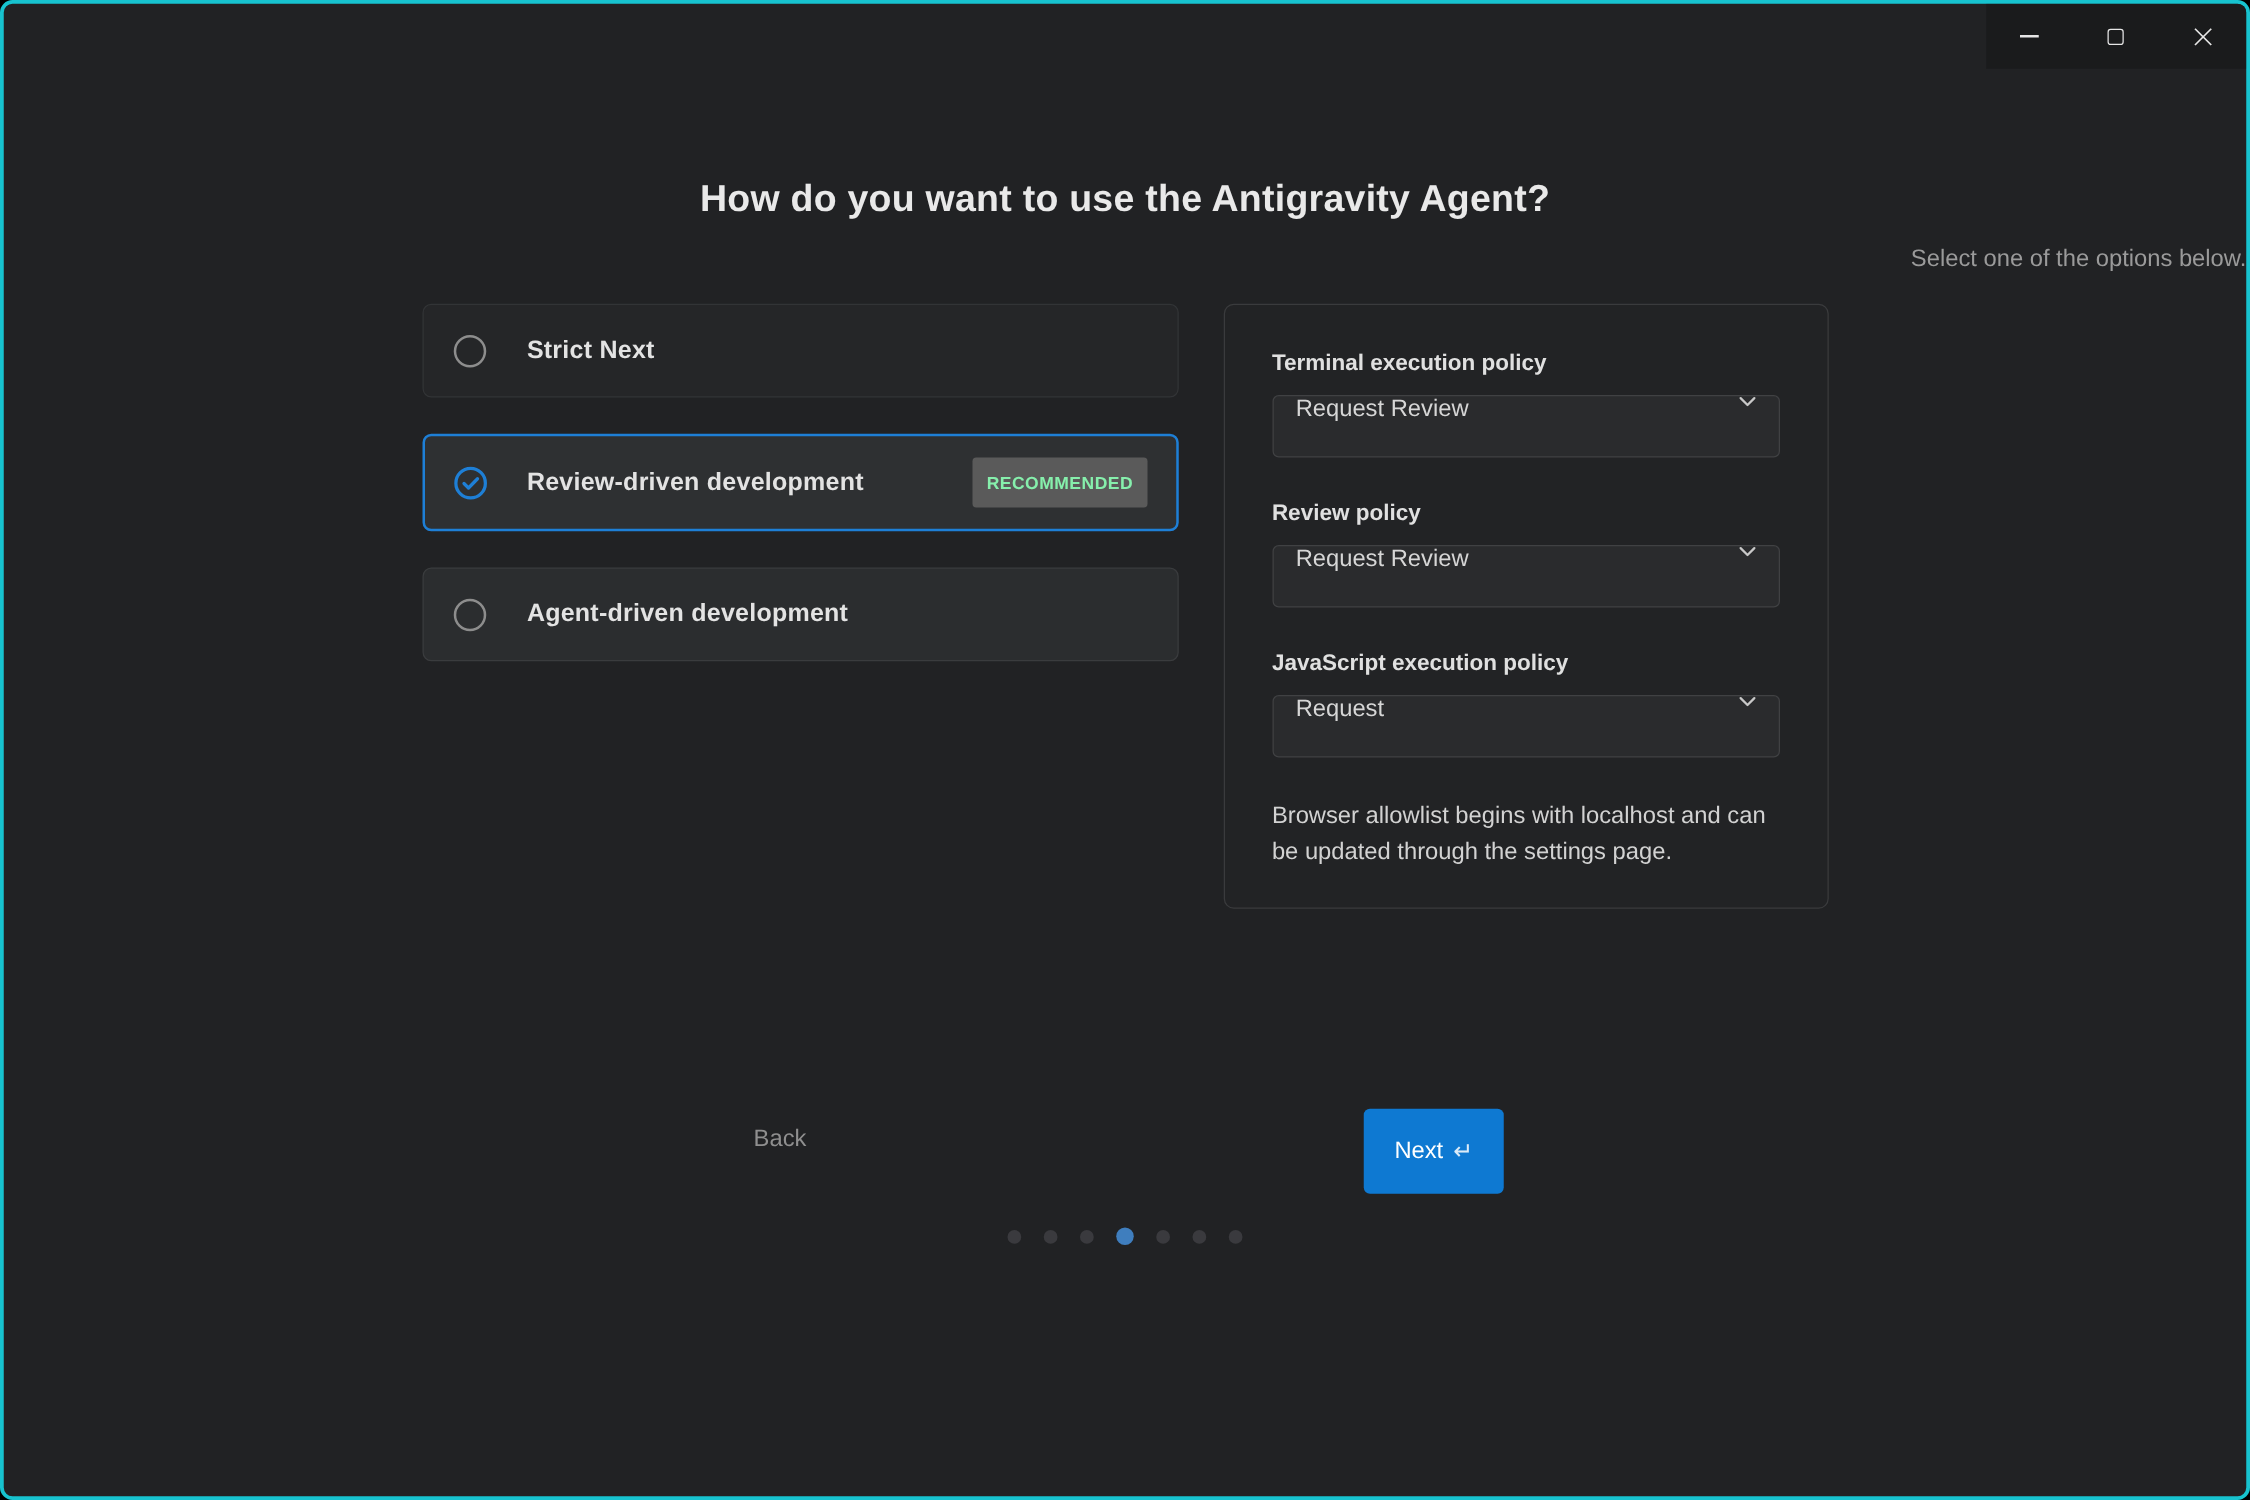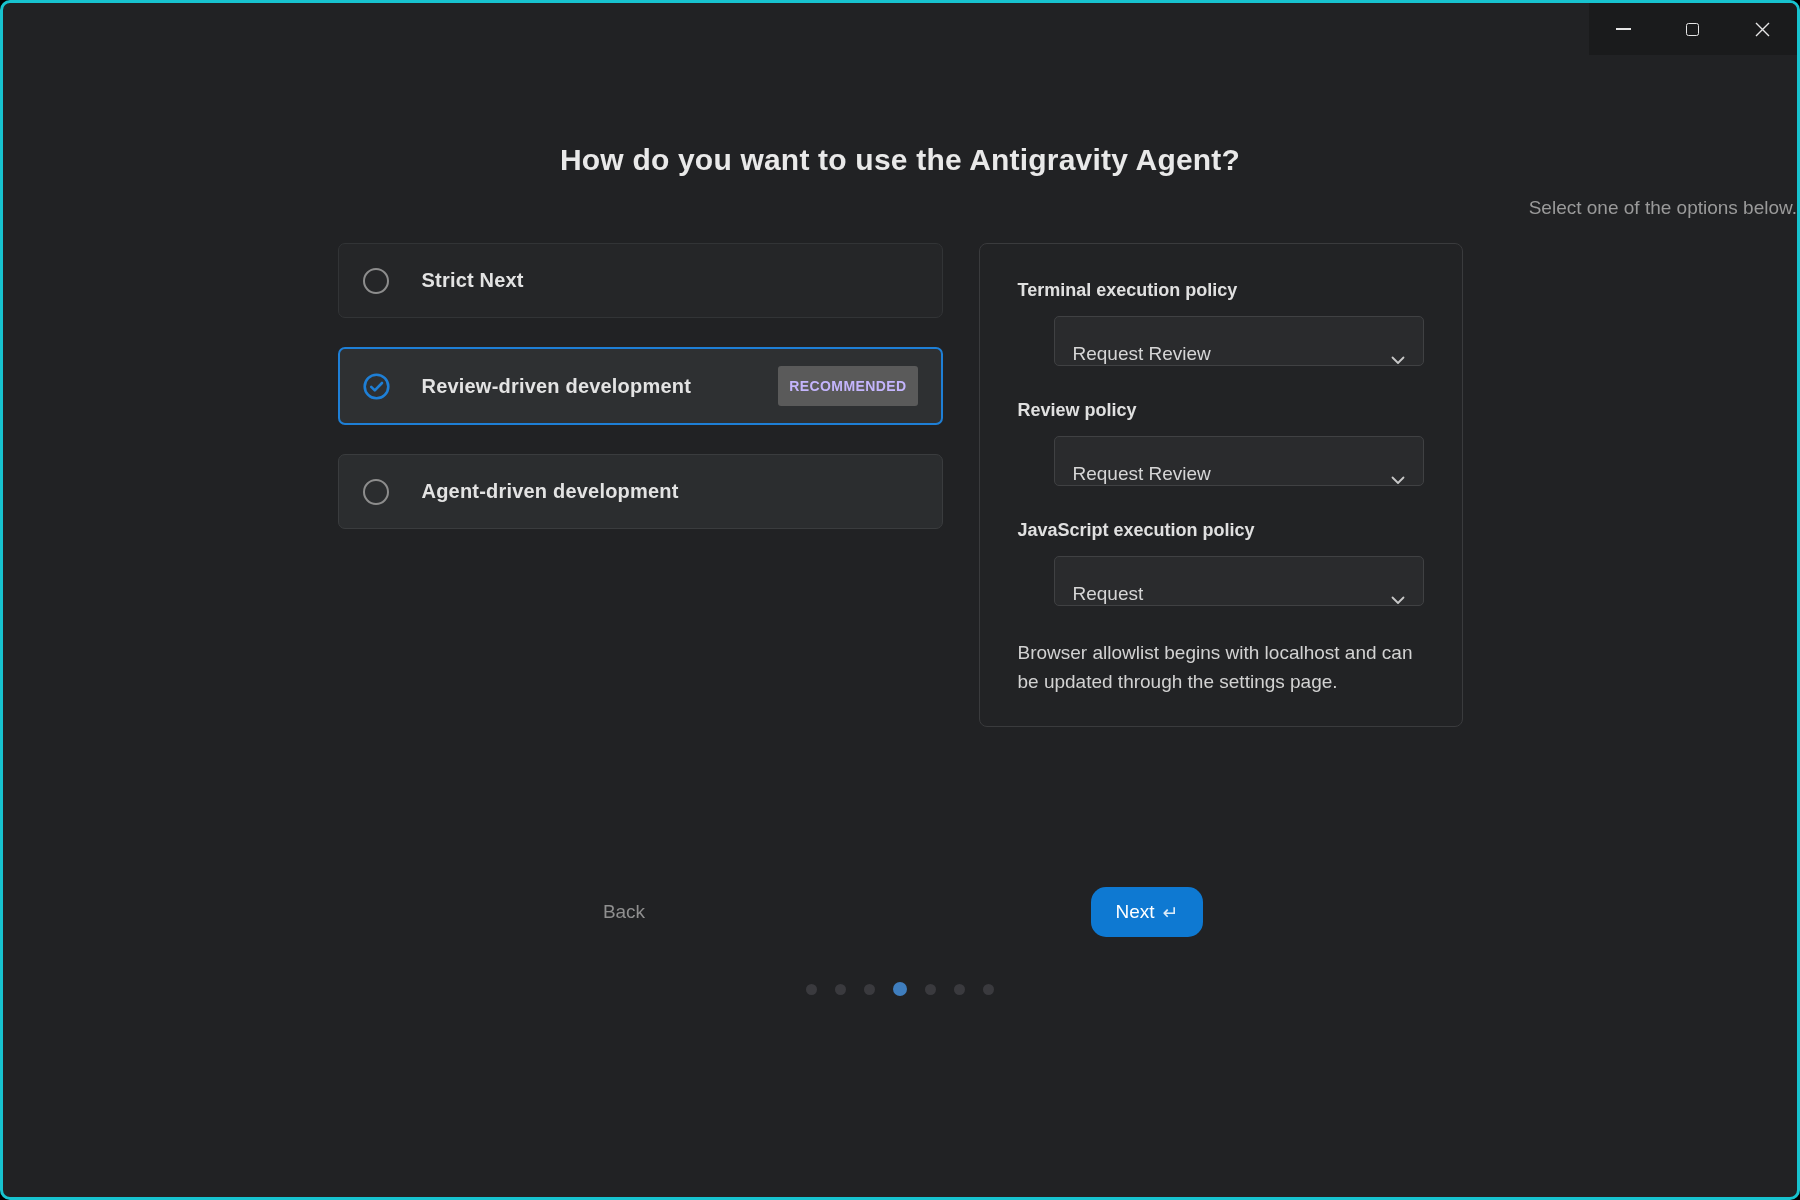--- a/index.html
+++ b/index.html
@@ -44,48 +44,48 @@
     background: #2e3032; border: 2px solid var(--selected-border, #1e7fd6);
     height: 78px; padding: 0 23px;
   }
   .radio {
     width: 26px; height: 26px; border-radius: 50%;
     border: 2px solid #8d8d8d; margin-right: 33px; flex: none;
   }
   .radio-checked { width: 27px; height: 27px; margin-right: 32px; flex: none; }
   .option-label { font-size: 20px; font-weight: 700; color: #e3e3e3; letter-spacing: .2px; }
   .badge {
-    margin-left: auto; background: #5a5a5a; color: #c4b5fd;
+    margin-left: auto; background: #5a5a5a; color: #86efac;
     font-size: 14px; font-weight: 700; letter-spacing: .4px;
     padding: 12px 11px; border-radius: 3px;
   }
 
   
   .panel {
     background: #222325; border: 1px solid #3a3b3d; border-radius: 8px;
     padding: 34px 38px 30px 38px;
   }
   .field-label { font-size: 18px; font-weight: 700; color: #e0e0e0; line-height: 24px; margin-bottom: 14px; }
   .select {
     height: 50px; background: #2a2b2d; border: 1px solid #404143; border-radius: 5px;
-    display: flex; align-items: flex-end; justify-content: space-between;
-    padding: 0 18px; font-size: 19px; color: #d6d6d6; margin-bottom: 32px; cursor: pointer; margin-left: 36px;
+    display: flex; align-items: flex-start; justify-content: space-between;
+    padding: 0 18px; font-size: 19px; color: #d6d6d6; margin-bottom: 32px; cursor: pointer;
   }
   .panel-note { font-size: 19px; color: #d2d2d2; line-height: 29px; margin-top: 4px; }
   .hint { text-align: center; margin-top: 26px; font-size: 18px; color: #cfcfcf; }
 
   
   .back-btn {
     position: absolute; left: 571px; top: 893px; width: 100px; height: 32px;
     text-align: center; font-size: 19px; color: #8f8f8f; line-height: 32px; cursor: pointer;
     background: none; border: none; font-family: inherit;
   }
   .next-btn {
-    position: absolute; left: 1088px; top: 884px; min-width: 112px; height: 50px;
-    background: var(--accent-blue, #0e79d2); border: none; border-radius: 15px;
+    position: absolute; left: 1088px; top: 884px; min-width: 112px; height: 68px;
+    background: var(--accent-blue, #0e79d2); border: none; border-radius: 5px;
     color: #fff; font-size: 19px; font-family: inherit;
     display: flex; align-items: center; justify-content: center; gap: 8px;
     padding: 0 18px; cursor: pointer;
   }
   .next-icon { font-size: 19px; opacity: .85; }
 
   
   .dots {
     position: absolute; left: 0; right: 0; top: 978px; height: 16px;
     display: flex; justify-content: center; align-items: center; gap: 18px;

